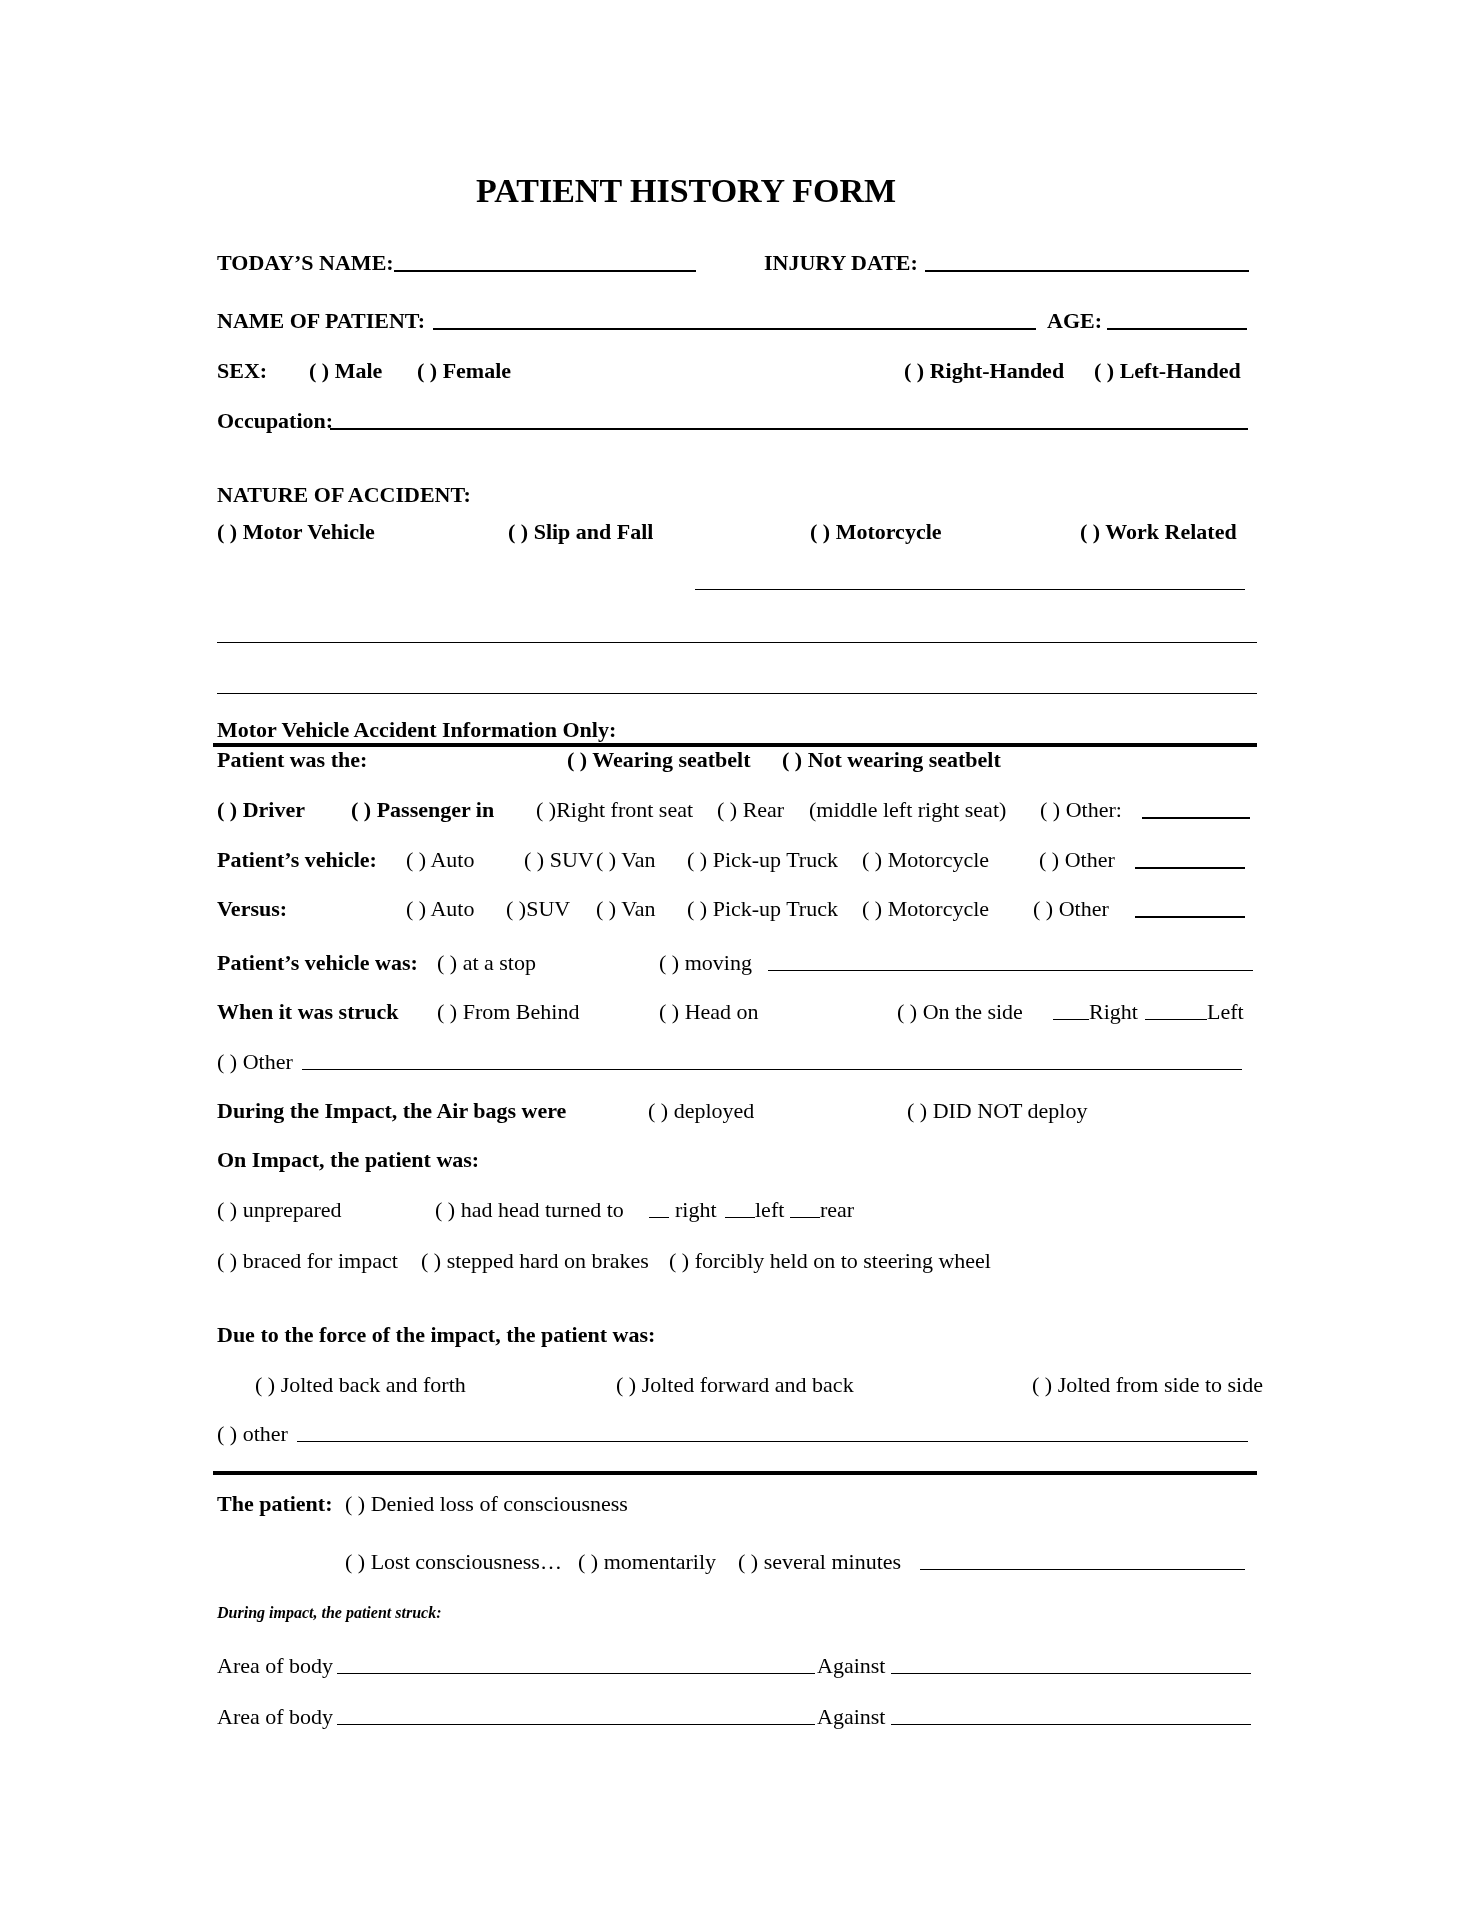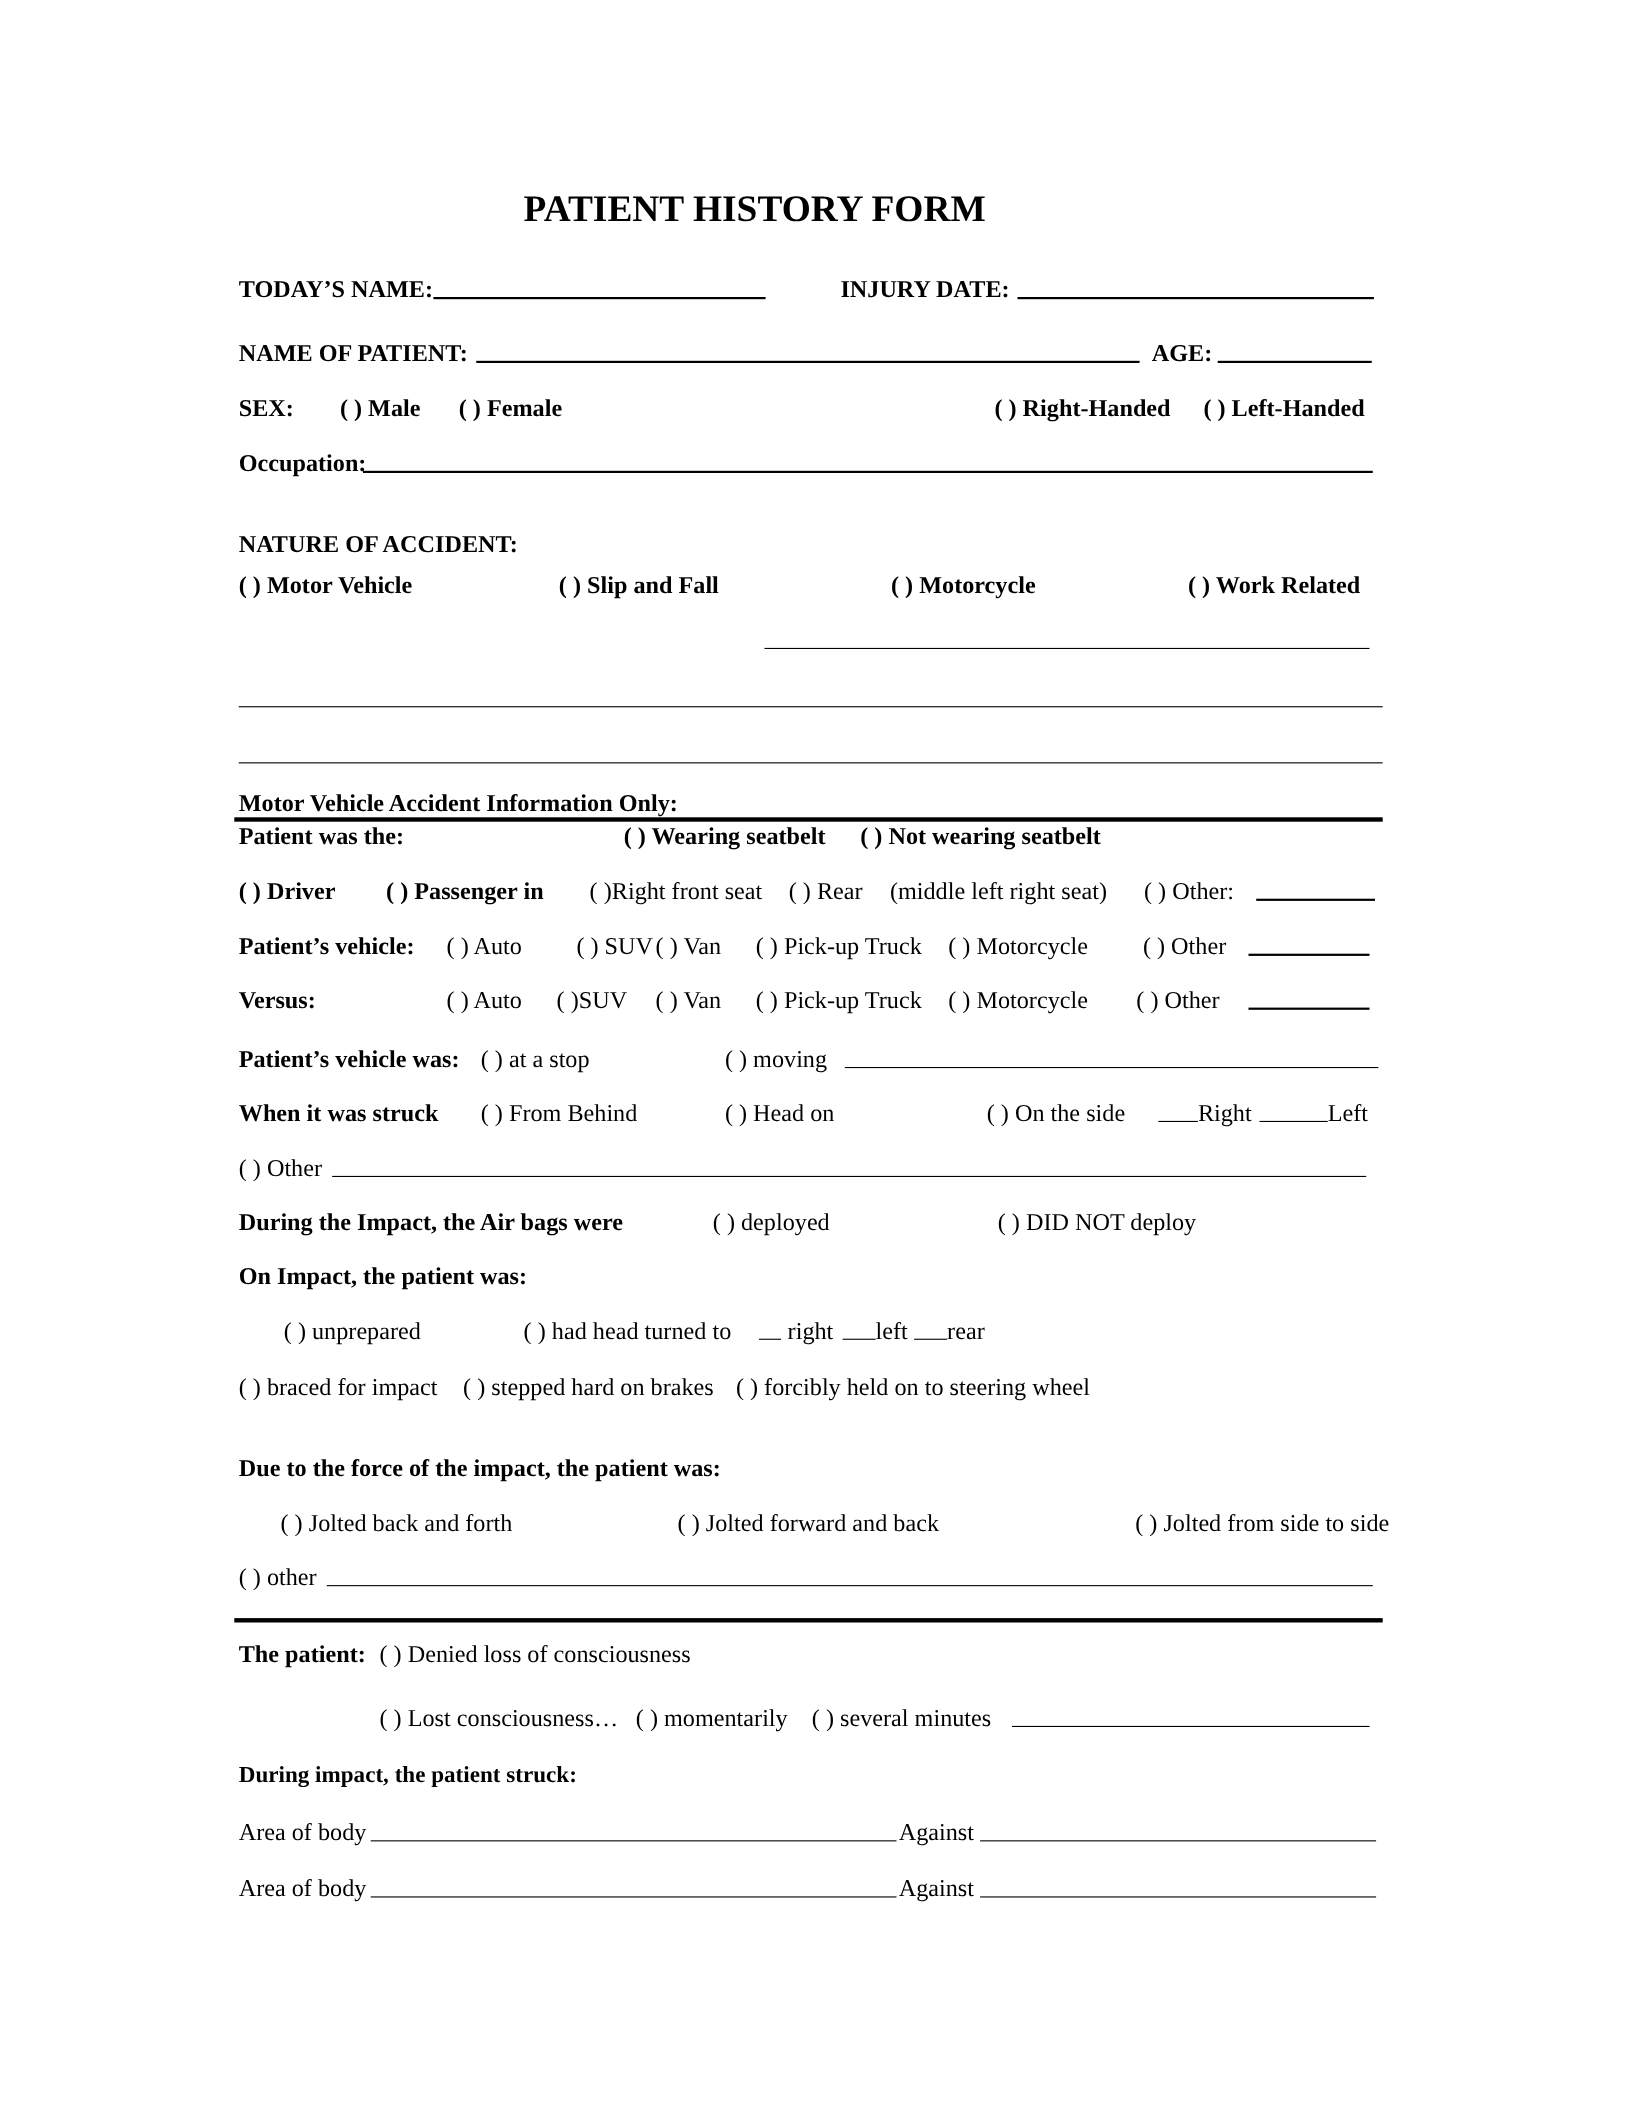--- a/index.html
+++ b/index.html
@@ -8,21 +8,21 @@
   .row { position:absolute; left:217px; width:1040px; height:30px; line-height:30px; white-space:nowrap; }
   .abs { position:absolute; top:0; white-space:nowrap; }
   .b { font-weight:bold; }
   .title { position:absolute; top:172px; left:476px; font-size:34px; font-weight:bold; }
   .blank { display:inline-block; border-bottom:2px solid #000; height:20px; vertical-align:baseline; }
   .blank.thin { border-bottom-width:1.3px; }
   .hline { position:absolute; left:217px; width:1040px; border-top:1.3px solid #000; }
   .thick { position:absolute; left:213px; width:1044px; border-top:4px solid #000; }
   .opt { cursor:pointer; }
   .u { text-decoration:underline; }
-  .h2 { font-size:21px; font-weight:bold; }
+  .h2 { font-size:16px; font-weight:bold;font-style:italic; }
 </style>
 </head>
 <body>
 
 <div class="title">PATIENT HISTORY FORM</div>
 
 <div class="row b" style="top:248px;">
   <span class="abs" style="left:0">TODAY’S NAME:</span>
   <span class="abs blank" style="left:177px;width:302px;top:2px"></span>
   <span class="abs" style="left:547px">INJURY DATE:</span>
@@ -127,21 +127,21 @@
 </div>
 
 <div class="row" style="top:1096px;">
   <span class="abs b" style="left:0">During the Impact, the  Air bags were</span>
   <span class="abs opt" style="left:431px">( )  deployed</span>
   <span class="abs opt" style="left:690px">( )  DID NOT deploy</span>
 </div>
 
 <div class="row b" style="top:1145px;">On Impact, the  patient was:</div>
 
-<div class="row" style="top:1195px;margin-left:41px;">
+<div class="row" style="top:1195px;">
   <span class="abs opt" style="left:0">( ) unprepared</span>
   <span class="abs opt" style="left:218px">( ) had head turned to</span>
   <span class="abs blank thin" style="left:432px;width:20px;top:2px"></span>
   <span class="abs" style="left:458px">right</span>
   <span class="abs blank thin" style="left:508px;width:30px;top:2px"></span>
   <span class="abs" style="left:538px">left</span>
   <span class="abs blank thin" style="left:573px;width:30px;top:2px"></span>
   <span class="abs" style="left:603px">rear</span>
 </div>
 

